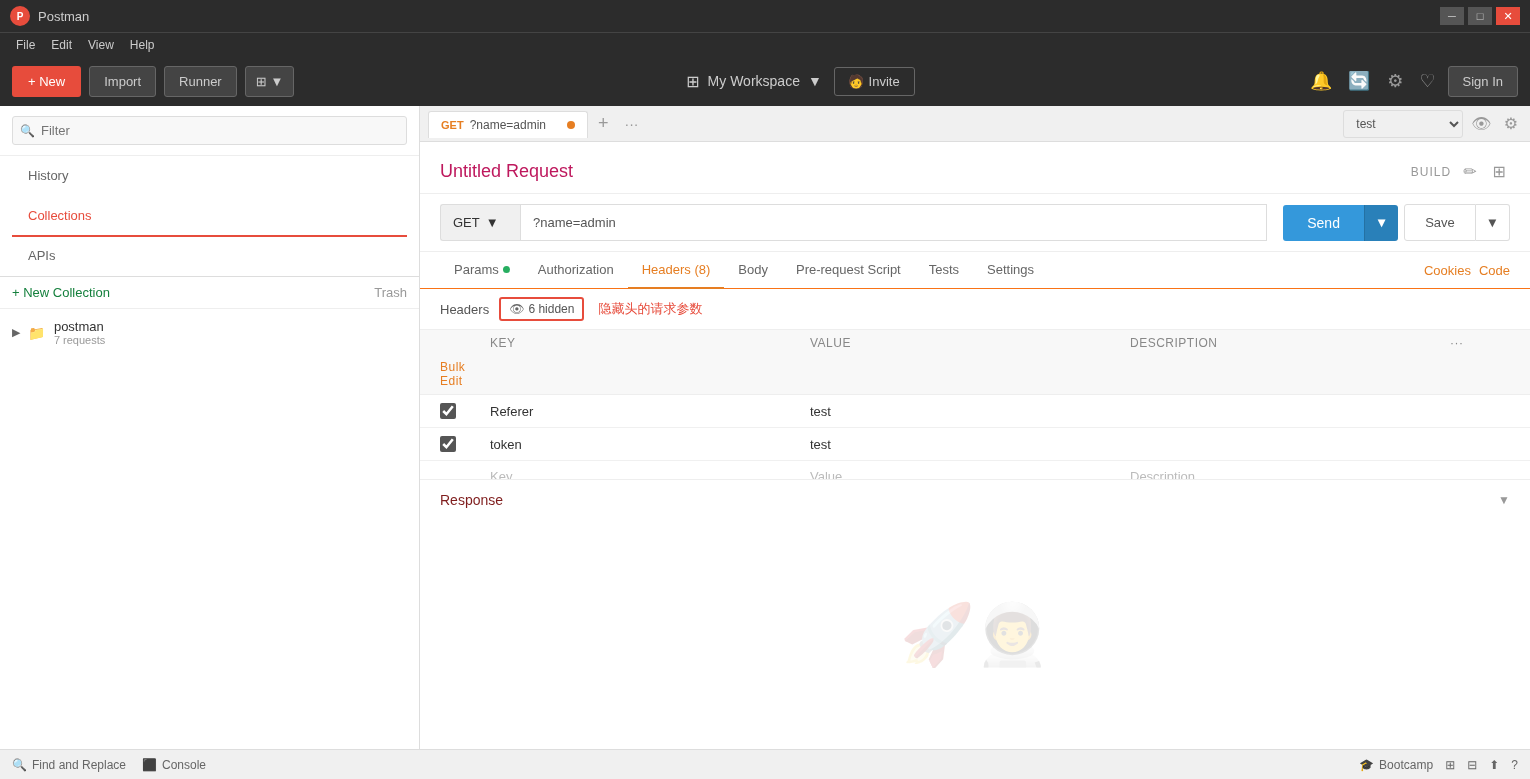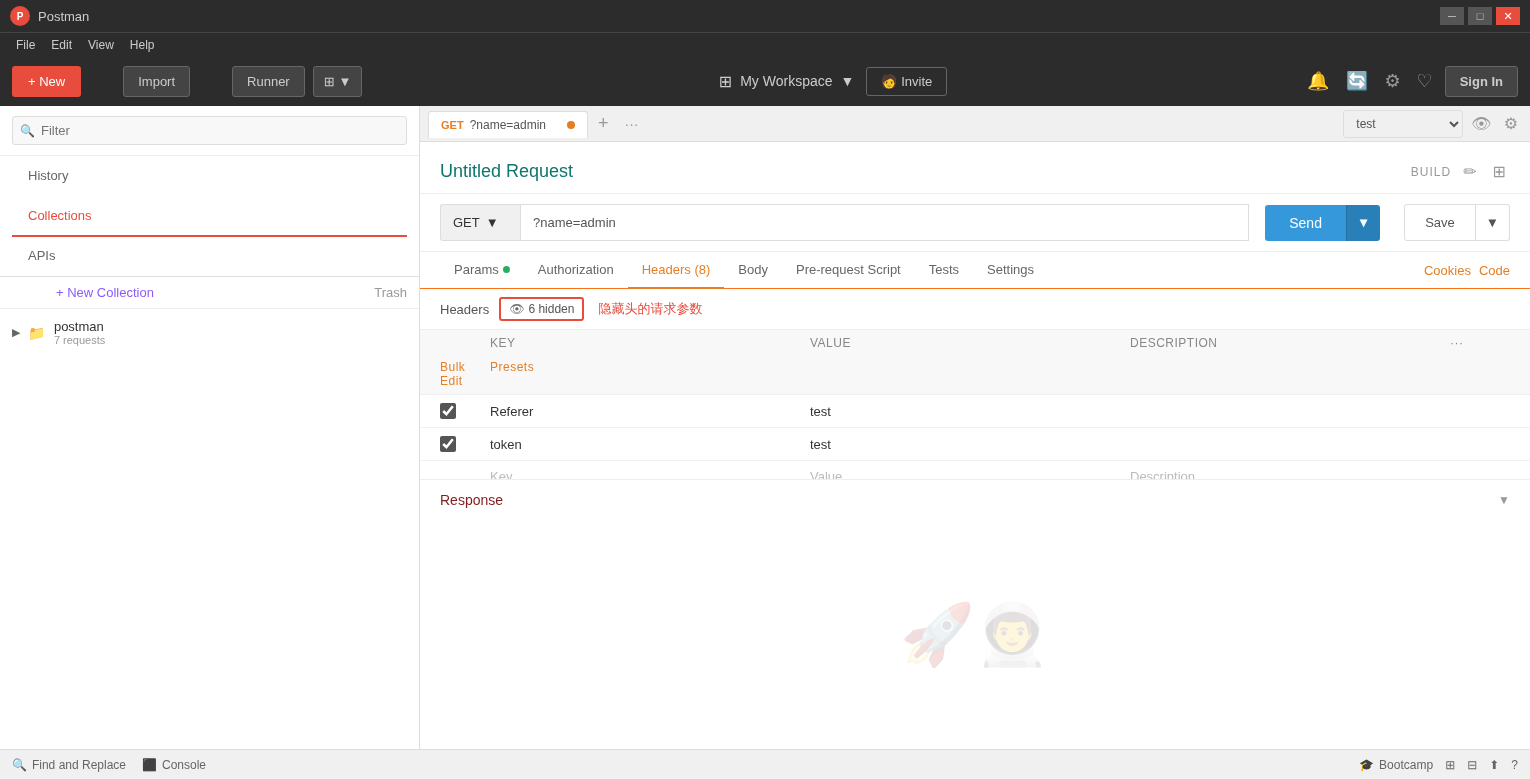--- a/index.html
+++ b/index.html
@@ -56,21 +56,20 @@
       font-weight: 500;
     }
     .btn-import, .btn-runner {
       background: #444;
       color: #ccc;
       border: 1px solid #666;
       padding: 7px 14px;
       border-radius: 3px;
       font-size: 13px;
       cursor: pointer;
-      margin-left: 34px;
     }
     .btn-layout {
       background: #444;
       color: #ccc;
       border: 1px solid #666;
       padding: 7px 10px;
       border-radius: 3px;
       font-size: 13px;
       cursor: pointer;
       display: flex;
@@ -108,21 +107,20 @@
       padding: 4px;
     }
     .sign-in-btn {
       background: #444;
       color: #ccc;
       border: 1px solid #666;
       padding: 7px 14px;
       border-radius: 3px;
       font-size: 13px;
       cursor: pointer;
-      font-weight: bold;
     }
 
     
     .main-layout {
       display: flex;
       height: calc(779px - 32px - 24px - 50px - 30px);
     }
 
     
     .sidebar {
@@ -162,21 +160,21 @@
       margin-bottom: -1px;
     }
     .sidebar-tab.active { color: #e74c3c; border-bottom-color: #e74c3c; font-weight: 500; }
     .sidebar-actions {
       display: flex;
       justify-content: space-between;
       align-items: center;
       padding: 8px 12px;
       border-bottom: 1px solid #eee;
     }
-    .new-collection-btn { color: #8b5cf6; font-size: 13px; cursor: pointer; display: flex; align-items: center; gap: 4px; background: none; border: none; margin-left: 44px; }
+    .new-collection-btn { color: #15803d; font-size: 13px; cursor: pointer; display: flex; align-items: center; gap: 4px; background: none; border: none; }
     .trash-btn { color: #999; font-size: 13px; cursor: pointer; background: none; border: none; }
     .collection-item {
       display: flex;
       align-items: center;
       padding: 10px 12px;
       cursor: pointer;
       gap: 8px;
     }
     .collection-chevron { color: #666; font-size: 11px; }
     .collection-folder-icon { color: #666; font-size: 14px; }
@@ -259,21 +257,21 @@
       flex-direction: column;
       overflow: hidden;
     }
     .request-header {
       padding: 16px 20px 8px;
       display: flex;
       align-items: center;
       justify-content: space-between;
       border-bottom: 1px solid #eee;
     }
-    .request-title { font-size: 18px; color: #0f766e; font-weight: 400; }
+    .request-title { font-size: 18px; color: #be185d; font-weight: 400; }
     .request-header-right { display: flex; align-items: center; gap: 8px; color: #999; font-size: 12px; }
     .build-label { color: #999; font-size: 12px; letter-spacing: 1px; }
 
     
     .url-bar {
       display: flex;
       align-items: center;
       padding: 10px 20px;
       gap: 0;
       border-bottom: 1px solid #eee;
@@ -314,21 +312,21 @@
     }
     .send-dropdown {
       background: #2980b9;
       color: white;
       border: none;
       padding: 10px 10px;
       cursor: pointer;
       border-radius: 0 3px 3px 0;
       border-left: 1px solid #2471a3;
     }
-    .save-btn-group { display: flex; margin-left: 24px; }
+    .save-btn-group { display: flex; margin-left: 6px; }
     .save-btn {
       background: white;
       color: #555;
       border: 1px solid #ddd;
       padding: 10px 20px;
       font-size: 13px;
       cursor: pointer;
       border-radius: 3px 0 0 3px;
     }
     .save-dropdown {
@@ -615,21 +613,20 @@
           <span class="chinese-annotation">隐藏头的请求参数</span>
         </div>
 
         <div class="headers-table-header">
           <span></span>
           <span>KEY</span>
           <span>VALUE</span>
           <span>DESCRIPTION</span>
           <span class="headers-table-header-more">···</span>
           <span style="color:#e67e22;font-size:12px;cursor:pointer;margin-left:auto;">Bulk Edit</span>
-          <span style="color:#e67e22;font-size:12px;cursor:pointer;">Presets</span>
         </div>
 
         <div class="header-row">
           <input type="checkbox" class="header-checkbox" checked="" style="">
           <span class="header-key">Referer</span>
           <span class="header-value">test</span>
           <span class="header-desc"></span>
         </div>
 
         <div class="header-row">

